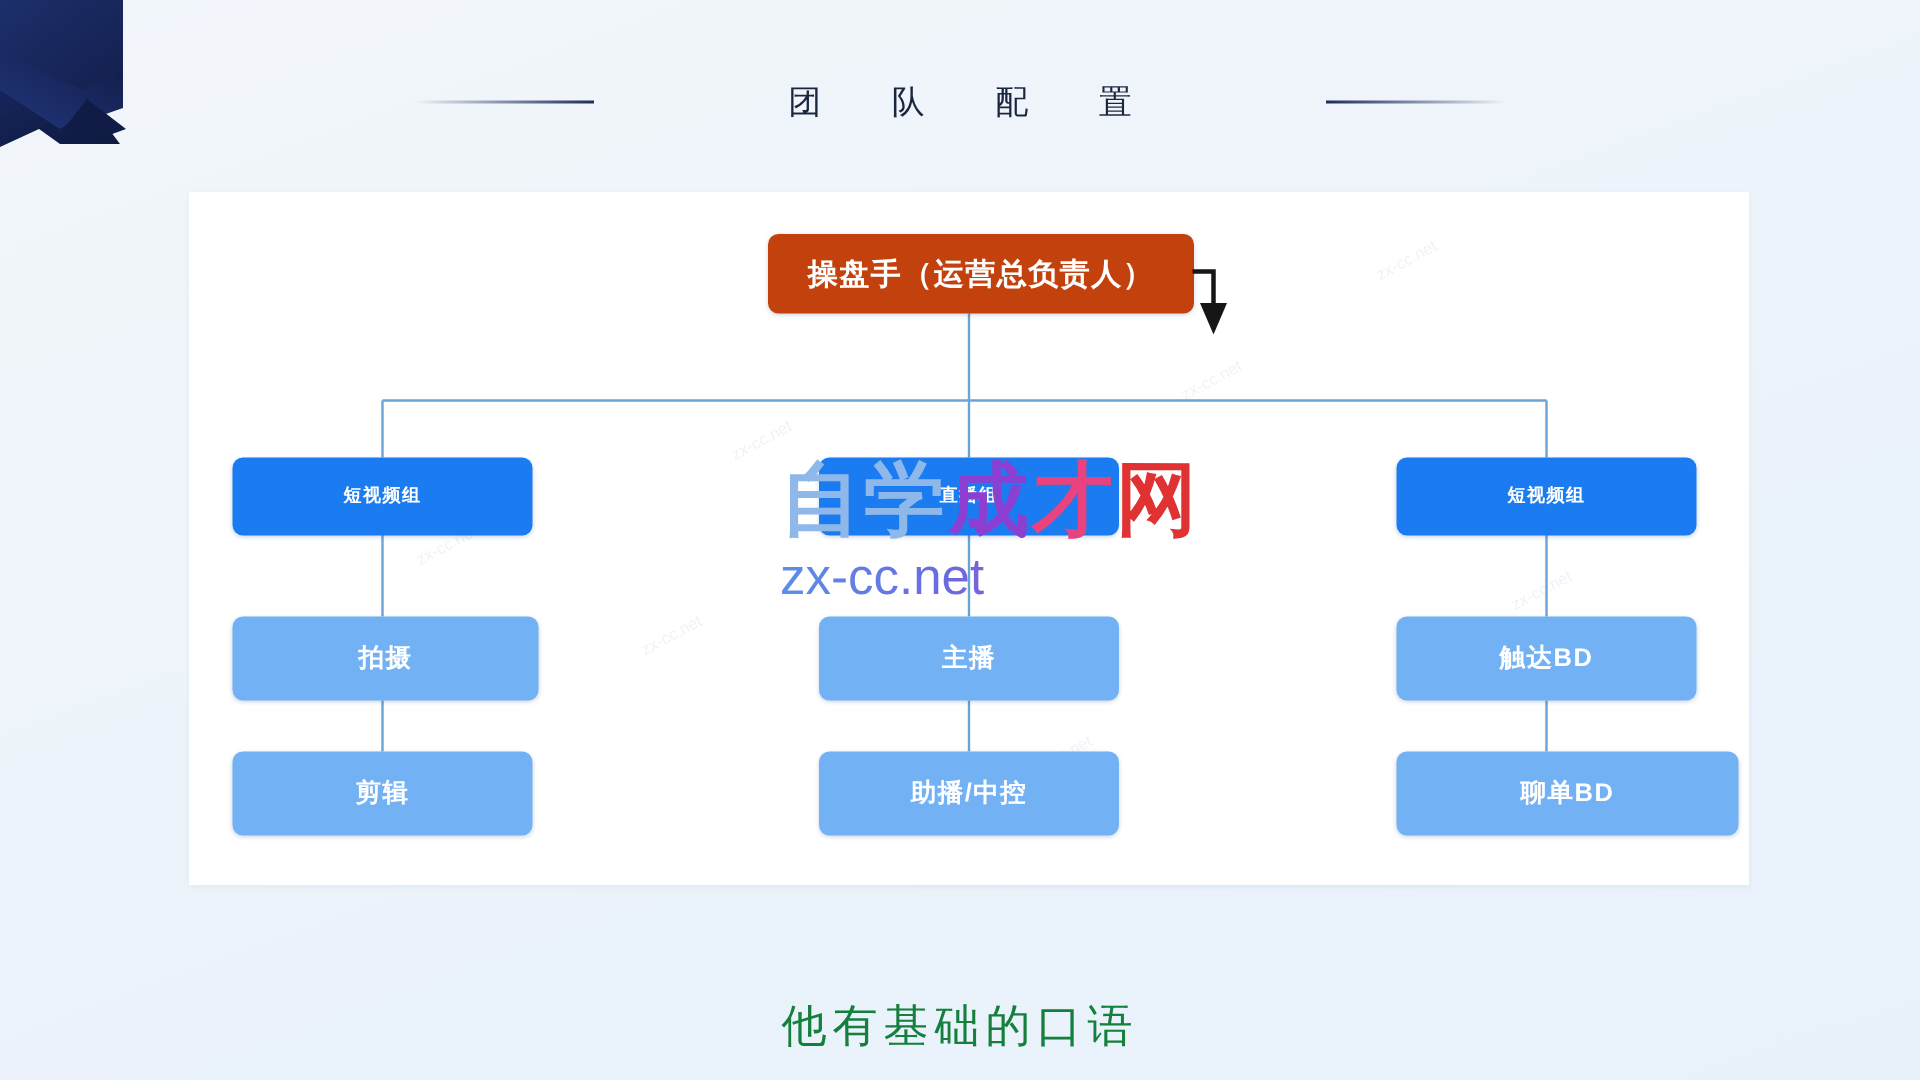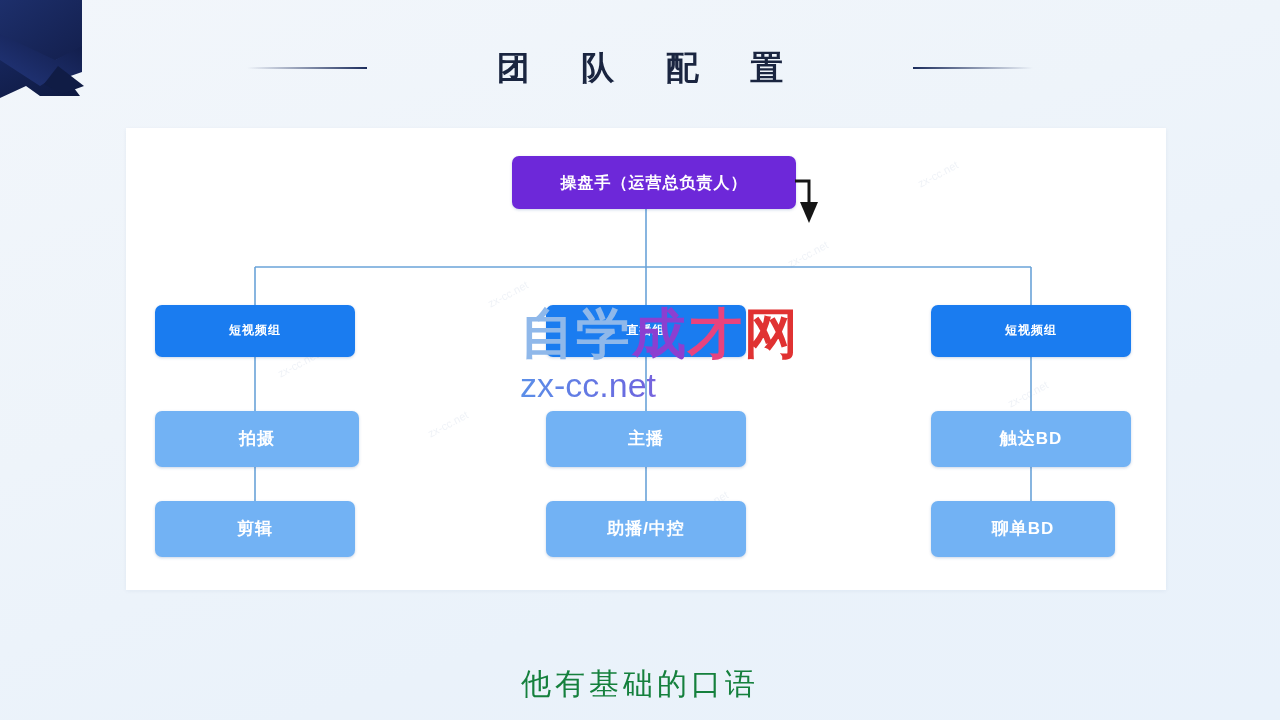--- a/index.html
+++ b/index.html
@@ -16,22 +16,22 @@
   
   .title-row {
     position:absolute; left:0; top:44px; width:1280px; height:48px;
     display:flex; align-items:center; justify-content:center; gap:0;
   }
   .title-line { height:2px; width:120px; }
   .title-line.left  { background:linear-gradient(90deg,rgba(20,35,80,0) 0%,#1b2c5c 100%); margin-right:110px; }
   .title-line.right { background:linear-gradient(90deg,#1b2c5c 0%,rgba(20,35,80,0) 100%); margin-left:110px; }
   .title-text {
     font-family:"DejaVu Serif","Liberation Serif",serif;
-    font-size:33px; color:#1a2540; letter-spacing:20px; text-indent:20px;
-    white-space:nowrap; font-weight:700;
+    font-size:22px; color:#1a2540; letter-spacing:20px; text-indent:20px;
+    white-space:nowrap; font-weight:400;
   }
 
   
   .card {
     position:absolute; left:126px; top:128px; width:1040px; height:462px;
     background:#ffffff; box-shadow:0 1px 4px rgba(40,70,120,.06);
     overflow:hidden;
   }
   .card-watermarks { position:absolute; inset:0; pointer-events:none; }
   .wm-tile {
@@ -42,21 +42,21 @@
   
   .chart { position:absolute; inset:0; }
   .connectors { position:absolute; inset:0; }
 
   .node {
     position:absolute; display:flex; align-items:center; justify-content:center;
     border-radius:7px; color:#ffffff; font-weight:bold; text-align:center;
     letter-spacing:1px; line-height:1.1;
     box-shadow:0 1px 3px rgba(20,70,140,.22);
   }
-  .node.root  { background:#6d28d9; font-size:16px; }
+  .node.root  { background:#c2410c; font-size:20px; }
   .node.group { background:#1a7cf0; font-size:12px; }
   .node.leaf  { background:#72b2f4; font-size:17px; }
 
   
   .cursor-arrow { position:absolute; left:793px; top:178px; width:34px; height:48px; }
 
   
   .wm-center { position:absolute; left:520px; top:306px; width:250px; pointer-events:none; }
   .wm-cn { font-size:54px; font-weight:bold; letter-spacing:2px; line-height:1; white-space:nowrap; }
   .wm-cn span:nth-child(1){ color:#8fb8ea; }
@@ -170,21 +170,21 @@
     <div class="node leaf" style="left:420px;top:283px;width:200px;height:56px;">
       <span>主播</span>
     </div>
     <div class="node leaf" style="left:420px;top:373px;width:200px;height:56px;">
       <span>助播/中控</span>
     </div>
 
     <div class="node leaf" style="left:805px;top:283px;width:200px;height:56px;">
       <span>触达BD</span>
     </div>
-    <div class="node leaf" style="left:805px;top:373px;width:184px;height:56px;">
+    <div class="node leaf" style="left:805px;top:373px;width:228px;height:56px;">
       <span>聊单BD</span>
     </div>
 
   </div>
 </div>
 
 <div class="cursor-arrow">
   <svg width="34" height="48" viewBox="0 0 34 48" xmlns="http://www.w3.org/2000/svg">
     <path d="M2,3 L16,3 L16,26" stroke="#161616" stroke-width="3" fill="none"></path>
     <polygon points="16,45 7,24 25,24" fill="#161616"></polygon>

